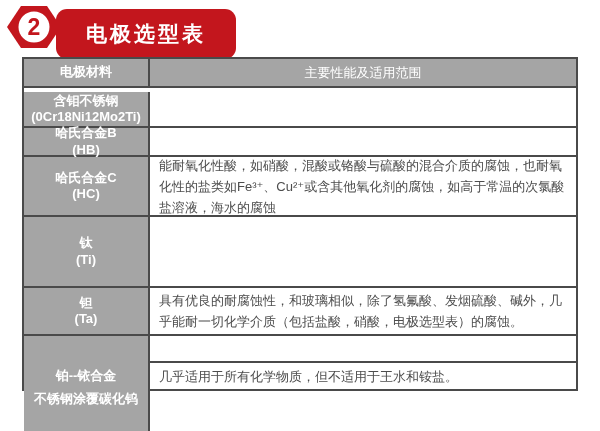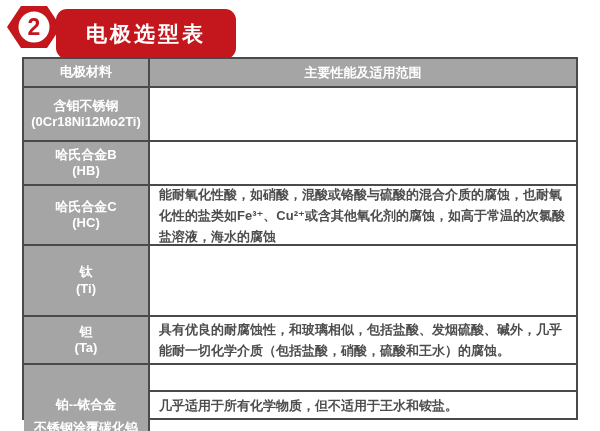--- a/index.html
+++ b/index.html
@@ -53,37 +53,37 @@
     display:flex; flex-direction:column;
     align-items:center; justify-content:center;
     text-align:center;
     border-right:2px solid #4a4a4a;
     padding:1px 2px;
   }
   .cr {
     flex:1;
     background:#ffffff;
     color:#4d4d4d;
-    font-weight:bold;
+    font-weight:normal;
     font-size:13px;
     line-height:21px;
     display:flex; align-items:center;
     padding:0 9px;
     text-align:left;
   }
   .hd {
     background:#a5a5a5;
     color:#ffffff;
     justify-content:center;
     text-align:center;
     font-size:13px;
   }
   .h-hd { height:29px; }
-  .h-r1 { height:54px; }
-  .h-r2 { height:44px; }
+  .h-r1 { height:40px;align-items:flex-end; }
+  .h-r2 { height:29px; }
   .h-r3 { height:60px; }
   .h-r4 { height:71px; }
   .h-r5 { height:48px; }
   .h-r6 { height:27px;flex-direction:column; }
   .h-r7 { height:26px; }
 </style>
 </head>
 <body>
 
 <div class="page">
@@ -132,21 +132,21 @@
         <div>钛</div>
         <div>(Ti)</div>
       </div>
     </div>
 
     <div class="row h-r5">
       <div class="cl">
         <div>钽</div>
         <div>(Ta)</div>
       </div>
-      <div class="cr">具有优良的耐腐蚀性，和玻璃相似，包括盐酸、发烟硫酸、碱外，几乎能耐一切化学介质（包括盐酸，硝酸，硫酸和王水）的腐蚀。</div>
+      <div class="cr">具有优良的耐腐蚀性，和玻璃相似，除了氢氟酸、发烟硫酸、碱外，几乎能耐一切化学介质（包括盐酸，硝酸，电极选型表）的腐蚀。</div>
     </div>
 
     <div class="row h-r6">
       <div class="cl">
         <div>不锈钢涂覆碳化钨</div>
       </div>
       <div class="cr">用于无腐蚀性，强磨损型介质。</div>
     </div>
 
     <div class="row h-r7">

